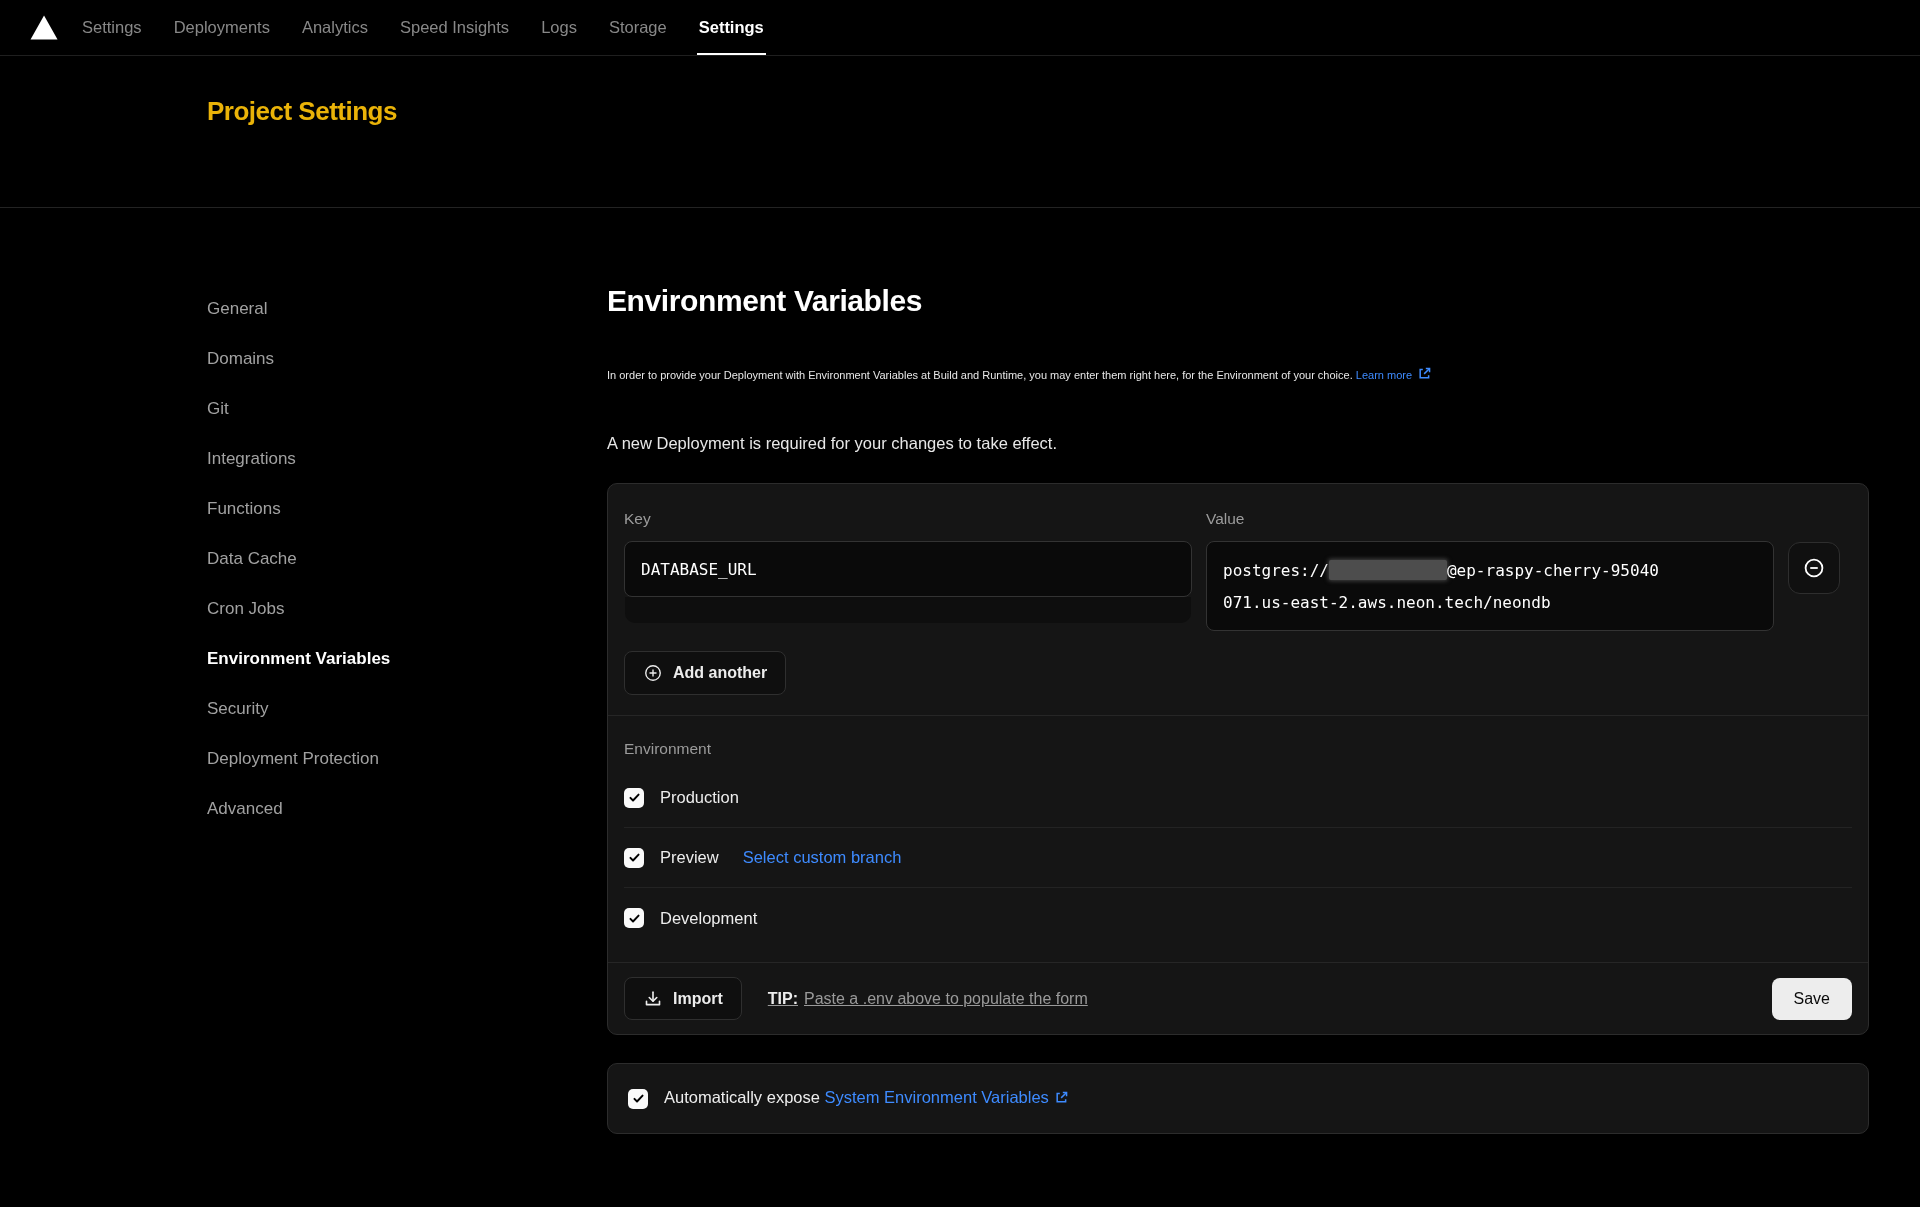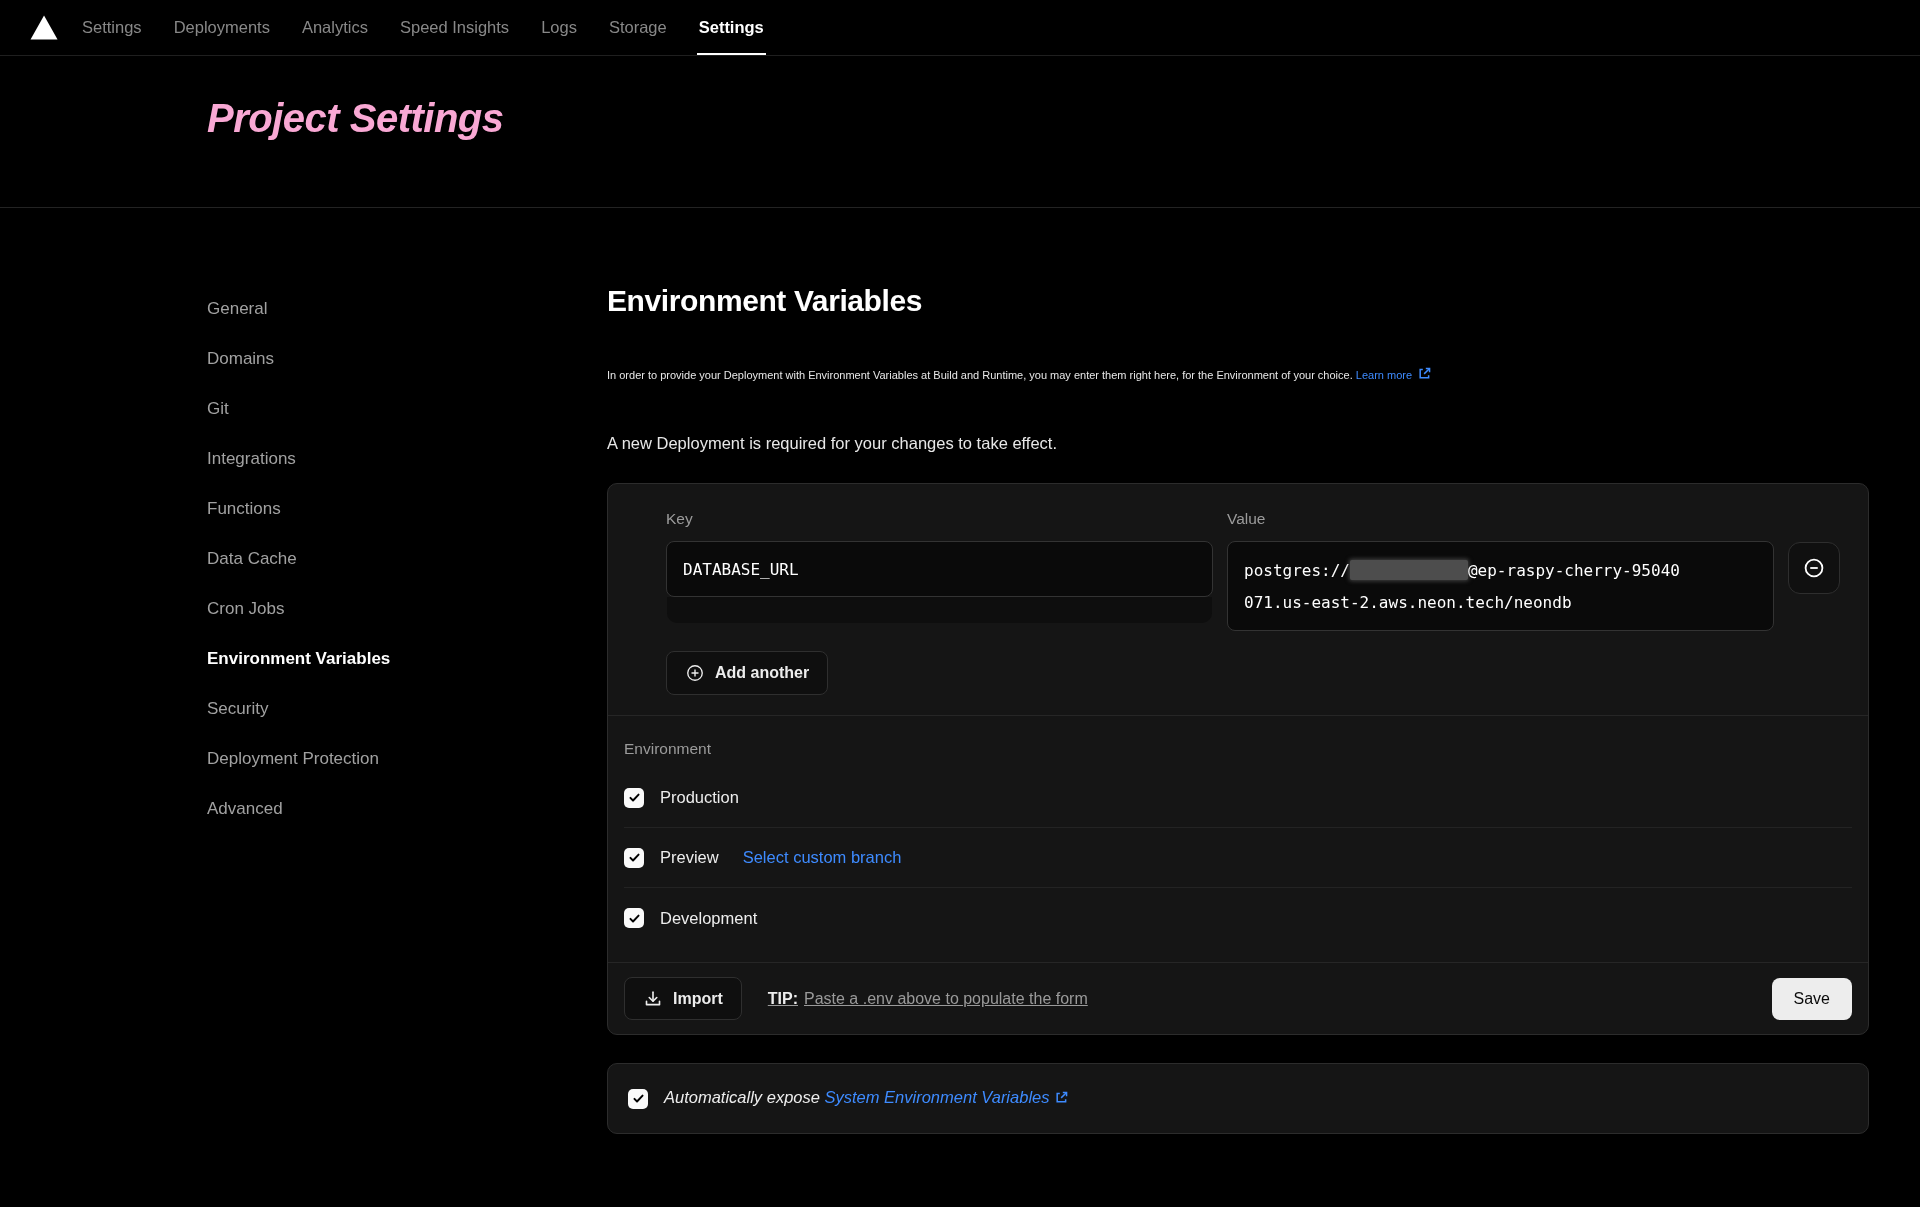--- a/index.html
+++ b/index.html
@@ -21,39 +21,39 @@
   
   .topnav{height:56px;display:flex;align-items:stretch;border-bottom:1px solid #1f1f1f;background:#000;padding-left:30px;}
   .logo-wrap{display:flex;align-items:center;margin-right:24px;}
   .nav-items{display:flex;align-items:stretch;gap:32px;}
   .nav-item{display:flex;align-items:center;position:relative;color:var(--nav-gray);font-size:16.5px;cursor:pointer;}
   .nav-item.active{color:#fff;font-weight:600;}
   .nav-item.active::after{content:"";position:absolute;left:-2px;right:-2px;bottom:0;height:2px;background:#fff;}
 
   
   .page-header{height:151px;background:#000;padding:40px 0 0 207px;}
-  .page-title{color:#f9a8d4;font-size:40px;font-weight:600;letter-spacing:-0.5px;font-style:italic;}
+  .page-title{color:#eab308;font-size:26px;font-weight:600;letter-spacing:-0.5px;}
   .header-divider{height:1px;background:#232323;}
 
   
   .content{display:flex;padding:76px 0 0 207px;}
   .sidebar{width:400px;flex:0 0 400px;}
   .side-item{height:50px;display:flex;align-items:center;color:#a1a1a1;font-size:17px;cursor:pointer;}
   .side-item.active{color:#ffffff;font-weight:600;}
 
   .main{width:1268px;flex:0 0 1268px;}
   .main h2{color:#fff;font-size:30px;font-weight:700;letter-spacing:-0.4px;}
   .desc{margin-top:44px;color:#e7e7e7;font-size:11px;line-height:26px;max-width:1268px;}
   .link{color:var(--link-blue);cursor:pointer;text-decoration:none;}
   .ext-icon{display:inline-block;vertical-align:-2px;margin-left:5px;}
   .note{margin-top:44px;color:#e7e7e7;font-size:16.5px;}
 
   
   .card{margin-top:30px;width:1262px;background:var(--card-bg);border:1px solid var(--card-border);border-radius:10px;}
-  .kv-section{padding:26px 28px 20px 16px;margin-left:42px;}
+  .kv-section{padding:26px 28px 20px 16px;}
   .kv-row{display:flex;gap:14px;}
   .kv-col{flex:1 1 0;min-width:0;}
   .field-label{color:var(--text-gray);font-size:15.5px;margin-bottom:13px;}
   .key-input{height:56px;background:var(--input-bg);border:1px solid var(--input-border);border-radius:8px;display:flex;align-items:center;padding:0 16px;color:#fff;font-family:"DejaVu Sans Mono","Liberation Mono",monospace;font-size:16px;}
   .key-strip{height:26px;background:#0e0e0e;border-radius:0 0 10px 10px;margin:0 1px;}
   .value-box{height:90px;background:var(--input-bg);border:1px solid var(--input-border);border-radius:8px;padding:13px 16px;color:#fff;font-family:"DejaVu Sans Mono","Liberation Mono",monospace;font-size:16px;line-height:32px;overflow:hidden;}
   .redacted{display:inline-block;width:118px;height:20px;background:#4d4d4d;border-radius:2px;vertical-align:-4px;box-shadow:0 0 4px 1px rgba(90,90,90,.75);}
   .remove-btn{flex:0 0 52px;width:52px;height:52px;margin-top:32px;background:#101010;border:1px solid #2e2e2e;border-radius:12px;display:flex;align-items:center;justify-content:center;cursor:pointer;}
   .ghost-btn{margin-top:20px;height:44px;display:inline-flex;align-items:center;gap:10px;padding:0 18px;background:#0f0f0f;border:1px solid #2f2f2f;border-radius:8px;color:var(--text-white);font-size:16px;font-weight:600;cursor:pointer;}
   .card-divider{height:1px;background:var(--divider);}
@@ -67,21 +67,21 @@
   .env-link{margin-left:24px;font-size:16.5px;}
 
   .card-footer{display:flex;align-items:center;padding:14px 16px;}
   .card-footer .ghost-btn{margin-top:0;height:43px;}
   .tip{margin-left:26px;font-size:16px;color:#9a9a9a;text-decoration:underline;}
   .tip b{color:var(--text-white);font-weight:700;margin-right:6px;}
   .save-btn{margin-left:auto;height:42px;padding:0 22px;background:#ededed;color:#0a0a0a;border:none;border-radius:8px;font-size:16px;font-weight:500;font-family:"Liberation Sans",sans-serif;cursor:pointer;}
 
   
   .expose-card{margin-top:28px;width:1262px;height:71px;background:var(--card-bg);border:1px solid var(--card-border);border-radius:10px;display:flex;align-items:center;padding:0 20px;}
-  .expose-text{margin-left:16px;font-size:16.5px;color:var(--text-white);font-style:italic;}
+  .expose-text{margin-left:16px;font-size:16.5px;color:var(--text-white);}
 </style>
 </head>
 <body>
 
 <div id="app">
 
   <div class="topnav">
     <div class="logo-wrap">
       <svg width="28" height="25" viewBox="0 0 28 25">
           <path d="M14 0.5 27.5 24.5H0.5Z" fill="#ffffff"></path>

